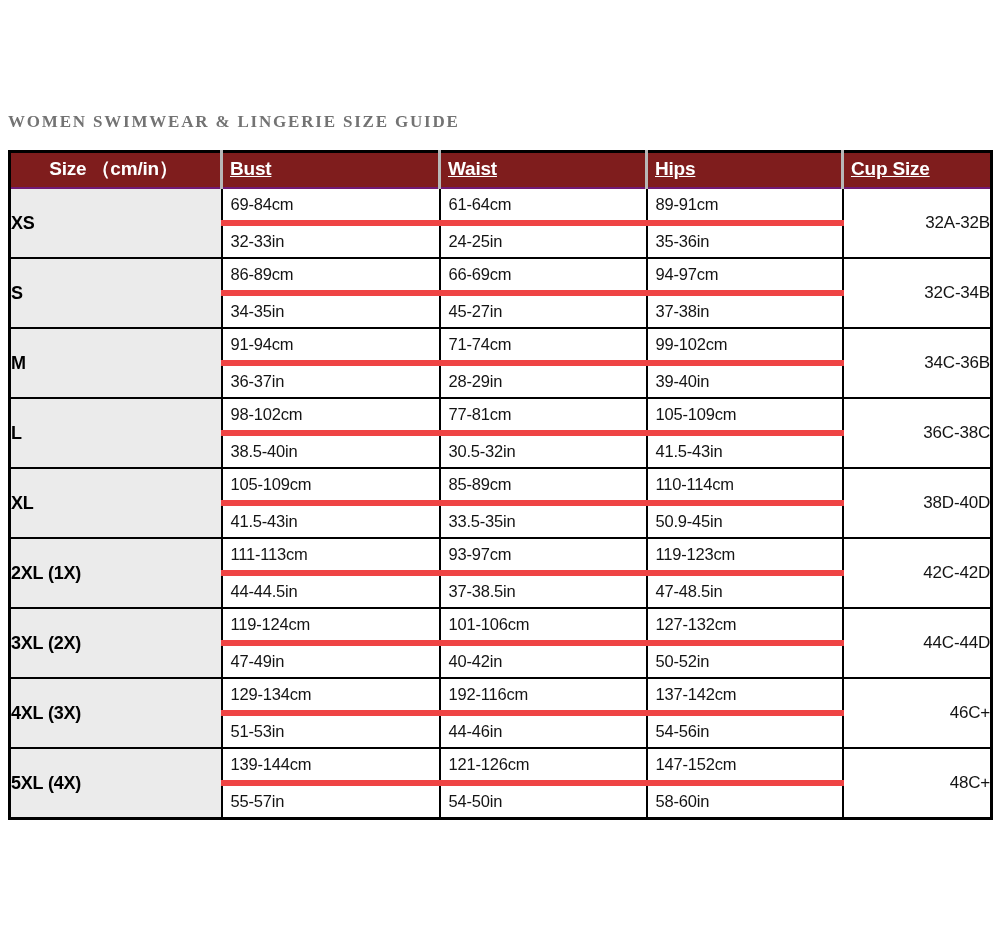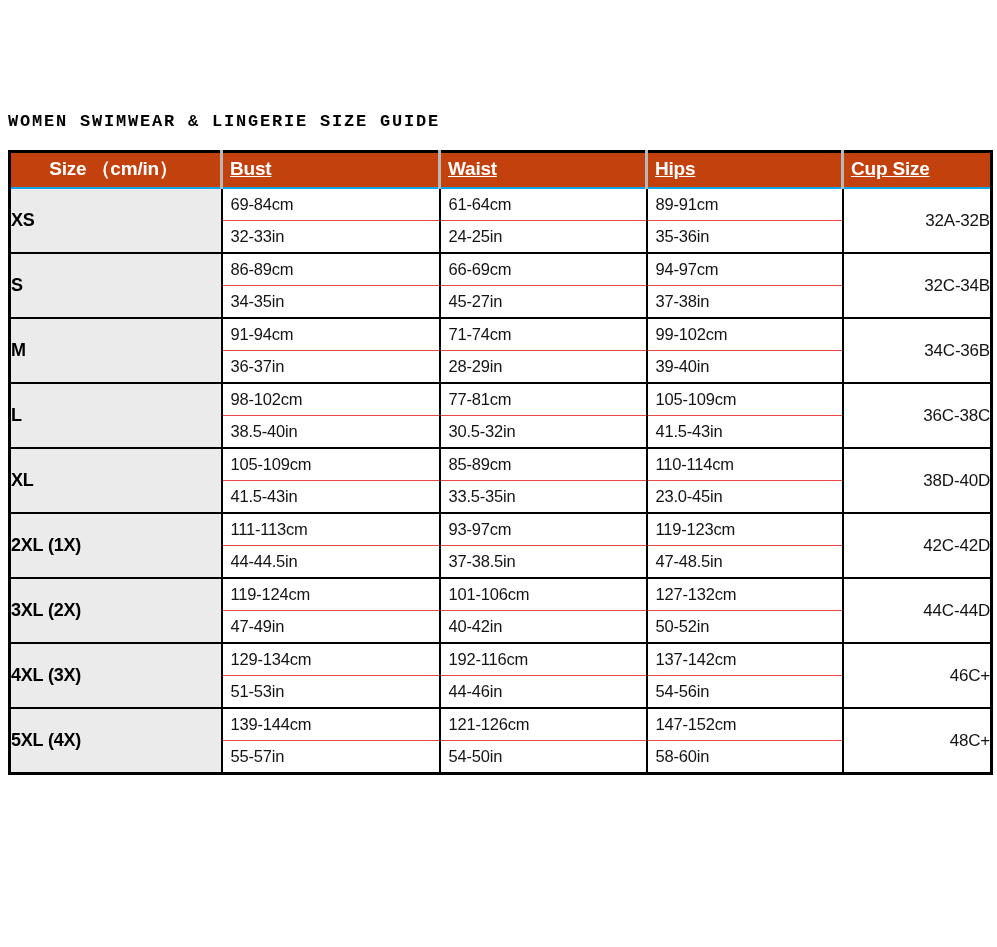--- a/index.html
+++ b/index.html
@@ -10,52 +10,52 @@
   body {
     width: 997px;
     height: 947px;
     position: relative;
     font-family: "Liberation Sans", sans-serif;
   }
   .page-title {
     position: absolute;
     left: 8px;
     top: 112px;
-    font-family: Liberation Mono, monospace;
+    font-family: Liberation Serif, serif;
     font-weight: bold;
     font-size: 17px;
     letter-spacing: 1.8px;
-    color: #000000;
+    color: #737373;
     white-space: nowrap;
   }
   table.size-table {
     position: absolute;
     left: 8px;
     top: 150px;
     width: 982px;
     table-layout: fixed;
     border-collapse: collapse;
     border: 3px solid #000000;
   }
   col.c1 { width: 212px; }
   col.c2 { width: 218px; }
   col.c3 { width: 207px; }
   col.c4 { width: 196px; }
   col.c5 { width: 149px; }
 
   th {
-    background: #c2410c;
+    background: #7f1d1d;
     color: #ffffff;
     font-size: 19px;
     font-weight: bold;
     text-align: left;
     padding: 3px 4px 5px 7px;
     height: 24px;
     letter-spacing: -0.2px;
-    border-bottom: 2px solid #0ea5e9;
+    border-bottom: 2px solid #701a75;
   }
   th.size-head { text-align: center; padding-left: 0; }
   th + th { border-left: 3px solid #b8b8b8; text-decoration: underline; }
 
   td {
     height: 31px;
     padding: 0 0 0 8px;
     font-size: 16.5px;
     letter-spacing: -0.2px;
     color: #141414;
@@ -71,21 +71,21 @@
     font-size: 18px;
     color: #000000;
     padding: 0;
   }
   td.c-cup {
     text-align: right;
     font-size: 17px;
     padding: 0;
   }
   tr.r-cm > td { border-top: 2px solid #000000; }
-  tr.r-in > td { border-top: 1px solid #ef4444; }
+  tr.r-in > td { border-top: 6px solid #ef4444; }
 </style>
 </head>
 <body>
 
 <div class="page-title">WOMEN SWIMWEAR &amp; LINGERIE SIZE GUIDE</div>
 
 <table class="size-table">
   <colgroup>
     <col class="c1">
       <col class="c2">
@@ -158,21 +158,21 @@
   <tr class="r-cm">
     <td class="c-size" rowspan="2">XL</td>
     <td class="c-val">105-109cm</td>
     <td class="c-val">85-89cm</td>
     <td class="c-val">110-114cm</td>
     <td class="c-cup" rowspan="2">38D-40D</td>
   </tr>
   <tr class="r-in">
     <td class="c-val">41.5-43in</td>
     <td class="c-val">33.5-35in</td>
-    <td class="c-val">23.0-45in</td>
+    <td class="c-val">50.9-45in</td>
   </tr>
 
   <tr class="r-cm">
     <td class="c-size" rowspan="2">2XL (1X)</td>
     <td class="c-val">111-113cm</td>
     <td class="c-val">93-97cm</td>
     <td class="c-val">119-123cm</td>
     <td class="c-cup" rowspan="2">42C-42D</td>
   </tr>
   <tr class="r-in">

